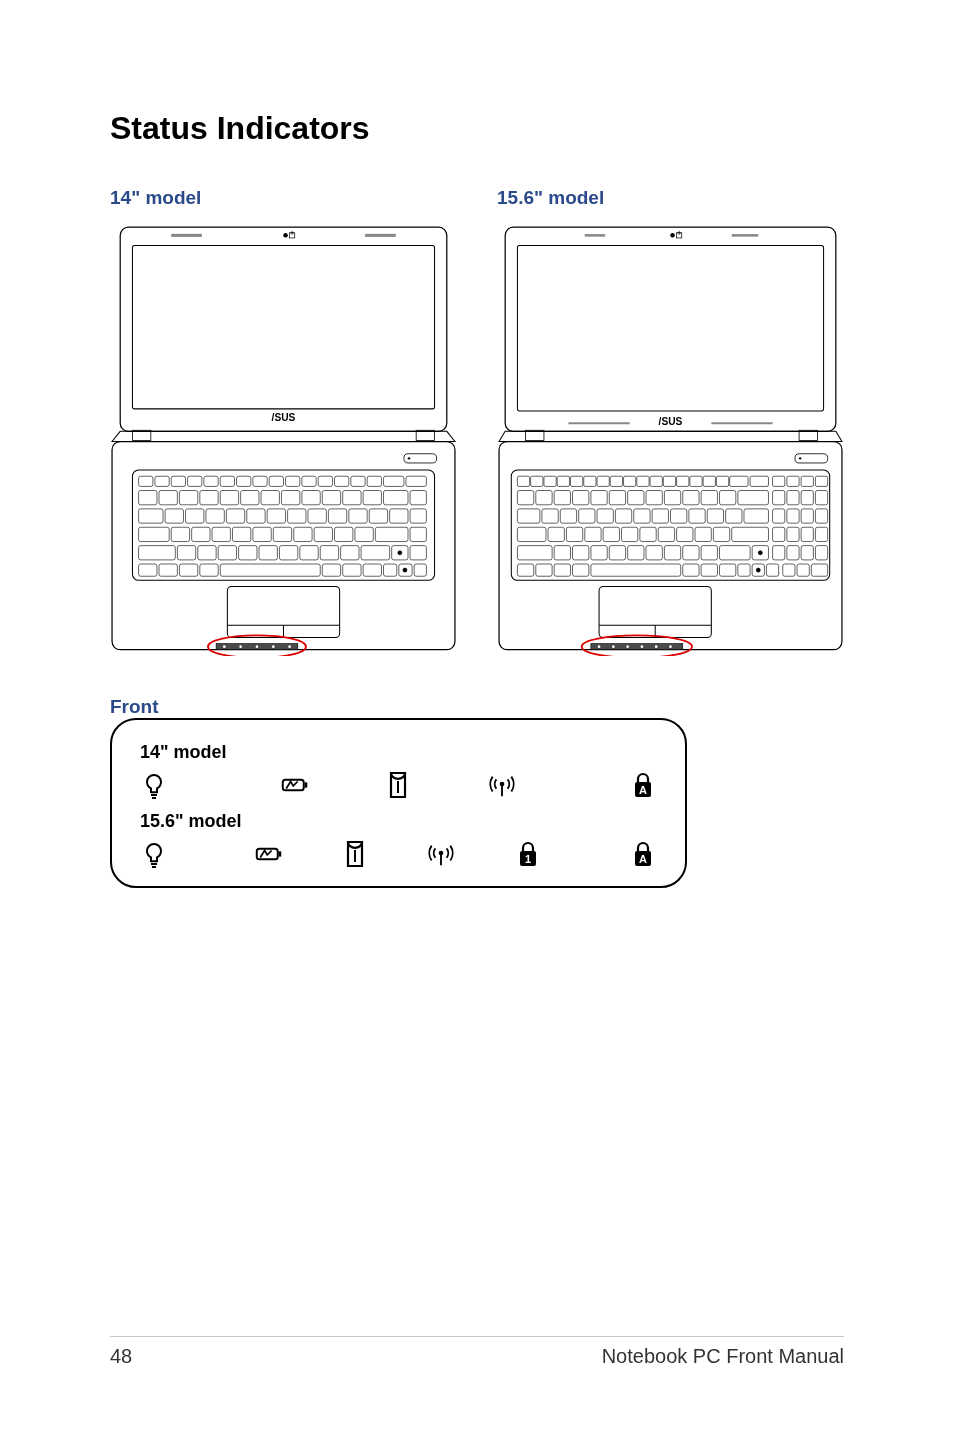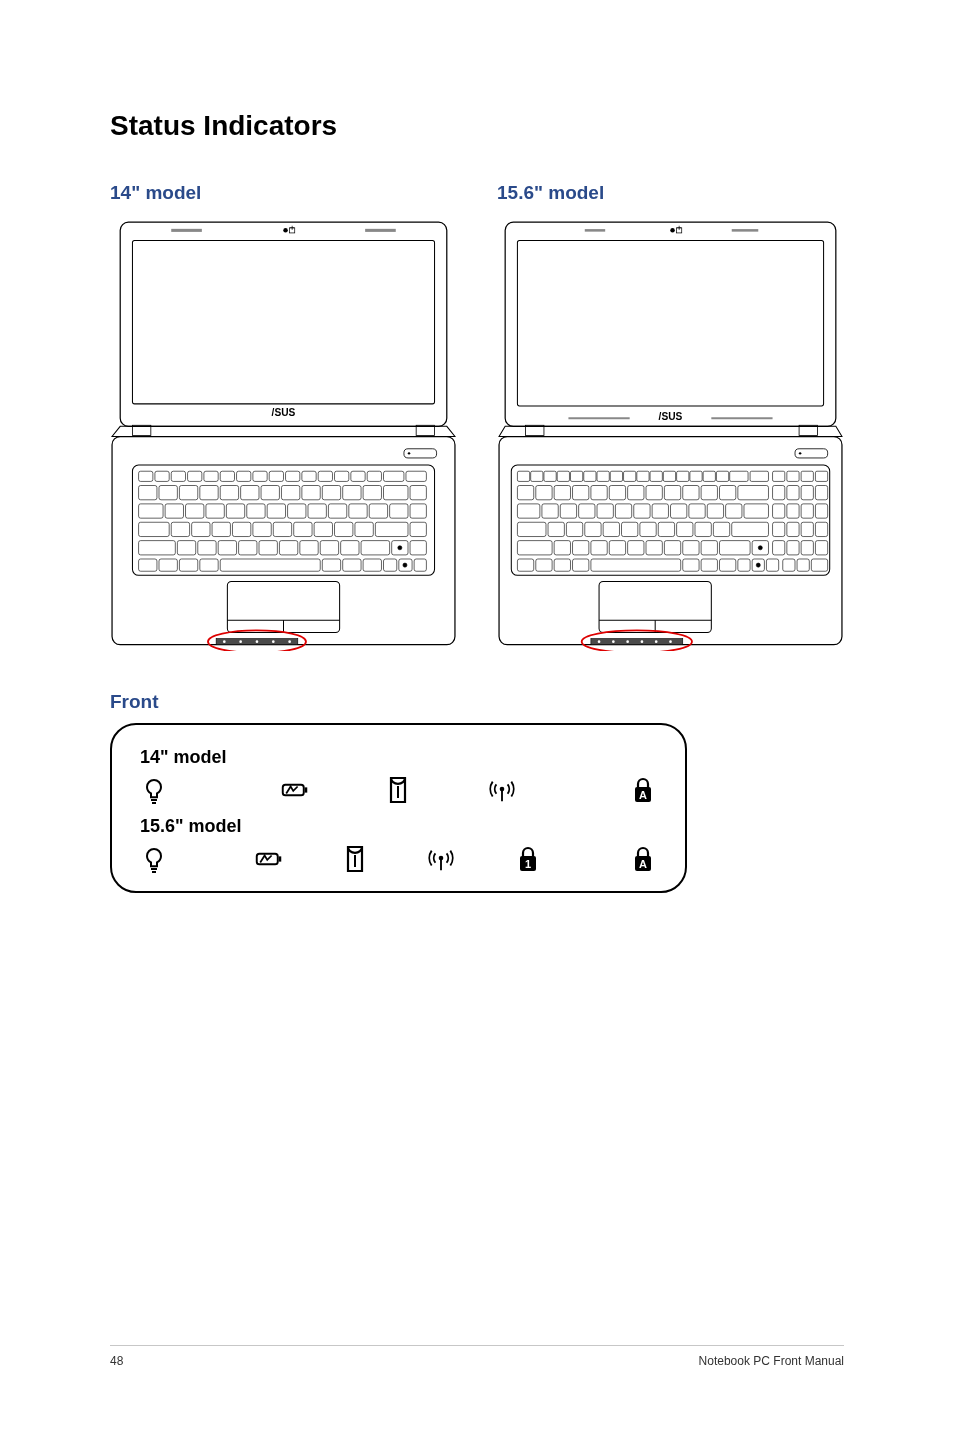--- a/index.html
+++ b/index.html
@@ -11,37 +11,37 @@
     position: relative;
     color: #000;
   }
   .page {
     padding: 110px 110px 60px 110px;
     width: 100%;
     height: 100%;
     position: relative;
   }
   .h1 {
-    font-size: 28px;
+    font-size: 32px;
     font-weight: 700;
     margin-bottom: 40px;
   }
   .row {
     display: flex;
     justify-content: space-between;
     gap: 40px;
   }
   .col { flex: 1; }
   .subhead {
     font-size: 19px;
     font-weight: 700;
     color: #2a4a8a;
     margin-bottom: 8px;
   }
-  .subhead.front { margin-top: 36px; margin-bottom: 10px; }
+  .subhead.front { margin-top: 36px; margin-bottom: 0; }
   .front-box {
     width: 577px;
     border: 2px solid #000;
     border-radius: 26px;
     padding: 22px 28px 18px 28px;
   }
   .model-label {
     font-size: 18px;
     font-weight: 700;
     margin-bottom: 8px;
@@ -65,21 +65,21 @@
   .laptop-svg { width: 100%; height: auto; }
   .footer {
     position: absolute;
     left: 110px;
     right: 110px;
     bottom: 70px;
     border-top: 1px solid #c7c7c7;
     padding-top: 8px;
     display: flex;
     justify-content: space-between;
-    font-size: 12px;
+    font-size: 20px;
     color: #333;
   }
 </style>
 </head>
 <body>
 
 <div class="page">
 
   <div class="h1">Status Indicators</div>
 

